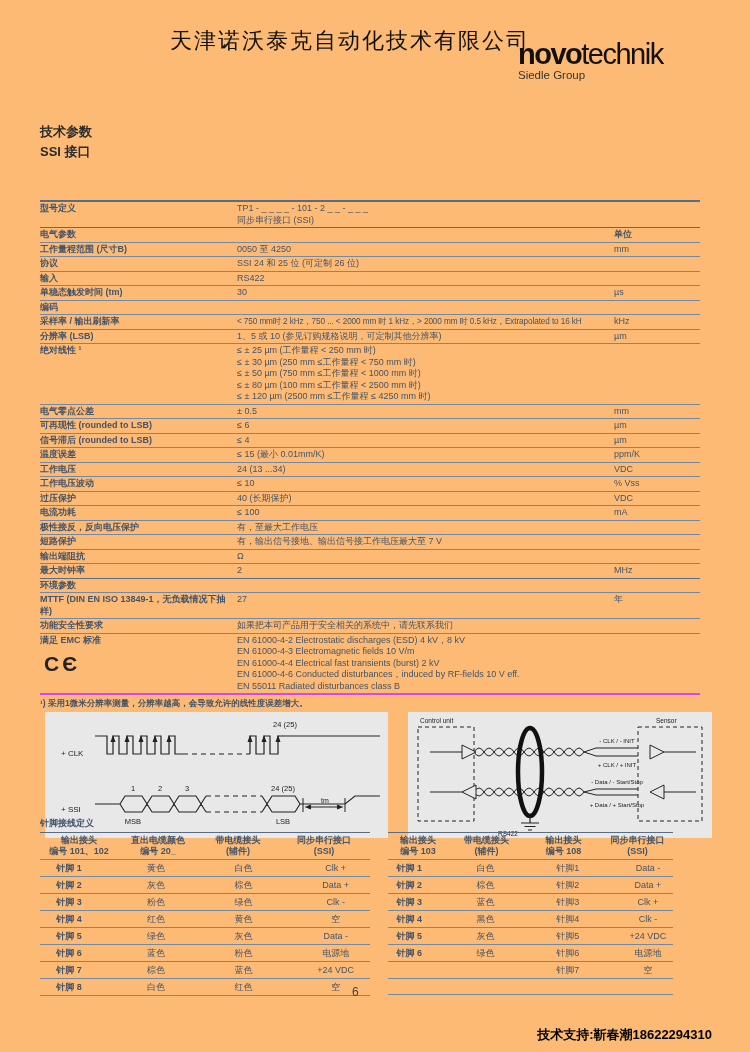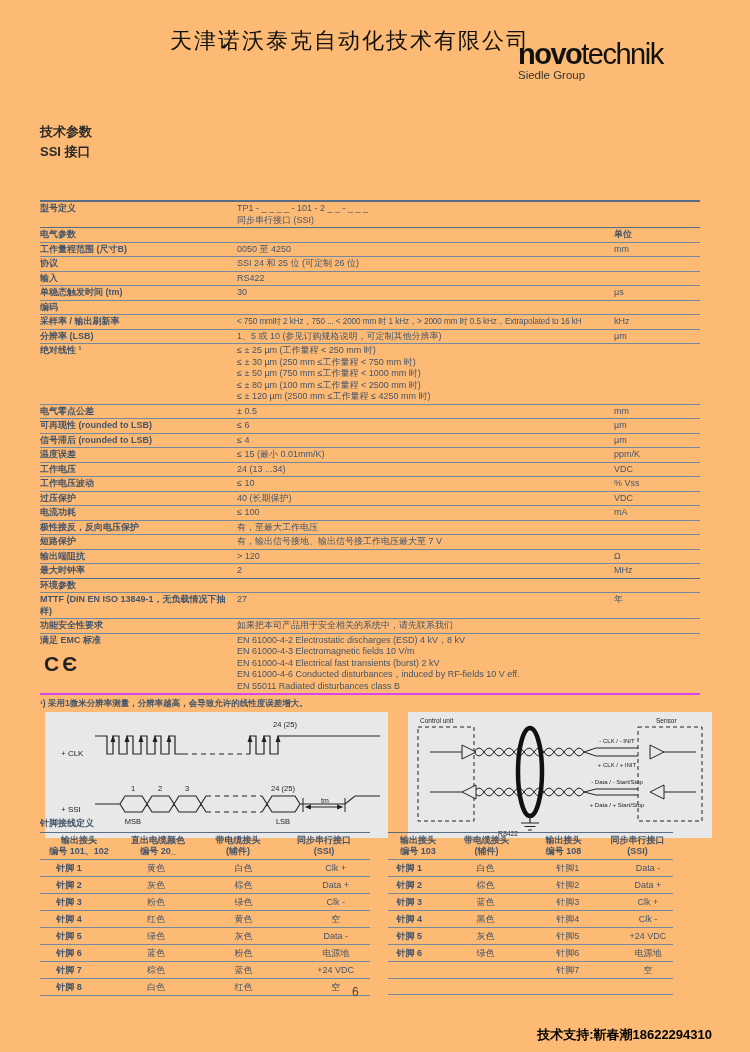--- a/index.html
+++ b/index.html
@@ -175,21 +175,20 @@
         <div class="sc2">有，至最大工作电压</div>
         <div class="sc3"></div>
       </div>
       <div class="srow">
         <div class="sc1">短路保护</div>
         <div class="sc2">有，输出信号接地、输出信号接工作电压最大至 7 V</div>
         <div class="sc3"></div>
       </div>
       <div class="srow">
         <div class="sc1">输出端阻抗</div>
-        <div class="sc2">&gt; 120</div>
         <div class="sc3">Ω</div>
       </div>
       <div class="srow">
         <div class="sc1">最大时钟率</div>
         <div class="sc2">2</div>
         <div class="sc3">MHz</div>
       </div>
       <div class="srow sect">
         <div class="sc1">环境参数</div>
         <div class="sc2"></div>

